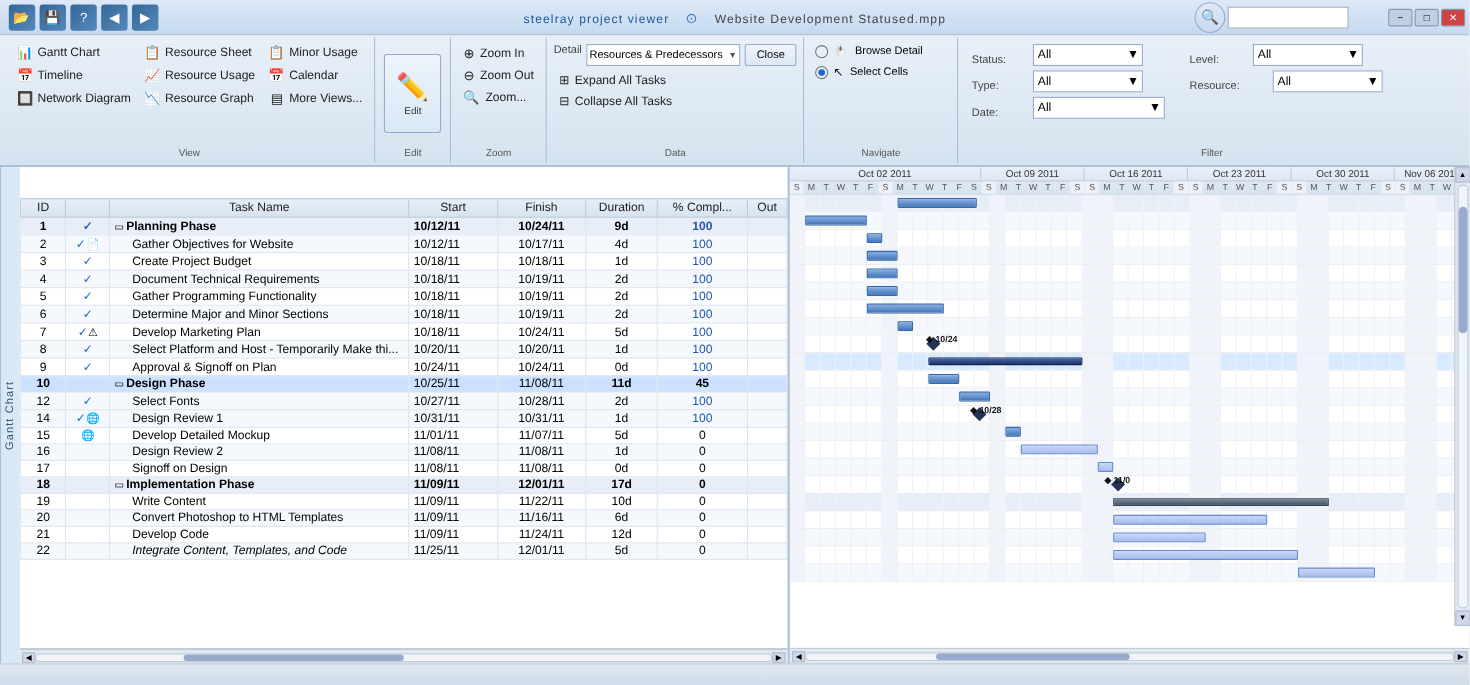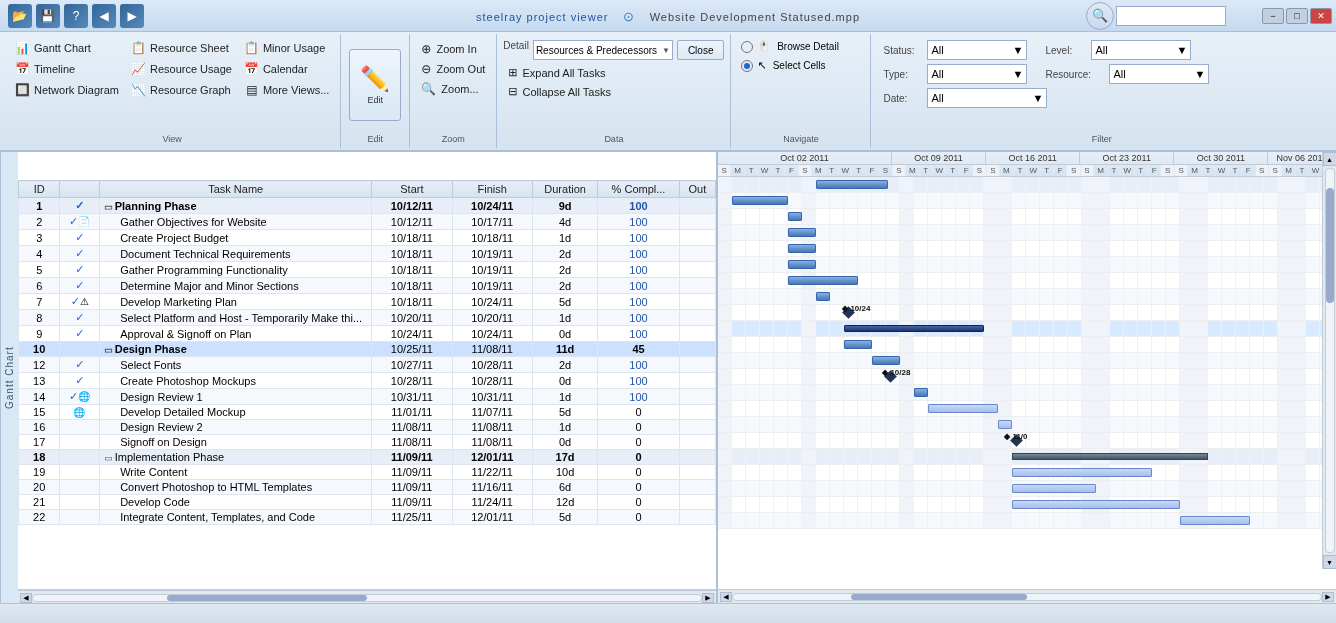--- a/index.html
+++ b/index.html
@@ -167,22 +167,22 @@
     }
     
     .filter-section {
       display: flex;
       flex-direction: column;
       gap: 2px;
       padding: 4px 6px 14px 6px;
     }
     .filter-row {
       display: flex;
-      align-items: center;
-      gap: 4px;
+      align-items: flex-end;
+      gap: 16px;
     }
     .filter-label {
       font-size: 10px;
       color: #444;
       width: 40px;
     }
     .filter-combo {
       height: 20px;
       border: 1px solid #99aacc;
       background: white;
@@ -259,21 +259,21 @@
       font-weight: bold;
     }
     .row-normal { background: white; }
     .row-alt { background: #f5f8fc; }
     .row-selected { background: #cce0ff; }
 
     
     .col-id { width: 32px; text-align: center; }
     .col-ind { width: 28px; text-align: center; }
     .col-name { width: 210px; max-width: 210px; }
-    .col-start { width: 62px; text-align: center; }
+    .col-start { width: 62px; }
     .col-finish { width: 62px; text-align: center; }
     .col-dur { width: 36px; text-align: center; }
     .col-comp { width: 52px; text-align: center; }
     .col-out { width: 28px; text-align: center; }
 
     
     #gantt-area {
       width: 620px;
       display: flex;
       flex-direction: column;
@@ -737,30 +737,20 @@
             <tr class="row-alt">
               <td class="col-id">12</td>
               <td class="col-ind"><span style="color:#2266cc;font-size:11px;">✓</span></td>
               <td class="col-name" style="padding-left: 20px; max-width: 210px; overflow: hidden; text-overflow: ellipsis;">Select Fonts</td>
               <td class="col-start">10/27/11</td>
               <td class="col-finish">10/28/11</td>
               <td class="col-dur">2d</td>
               <td class="col-comp" style="color: rgb(34, 85, 170);">100</td>
               <td class="col-out"></td>
             </tr>
-            <tr class="row-normal">
-              <td class="col-id">13</td>
-              <td class="col-ind"><span style="color:#2266cc;font-size:11px;">✓</span></td>
-              <td class="col-name" style="padding-left: 20px; max-width: 210px; overflow: hidden; text-overflow: ellipsis;">Create Photoshop Mockups</td>
-              <td class="col-start">10/28/11</td>
-              <td class="col-finish">10/28/11</td>
-              <td class="col-dur">0d</td>
-              <td class="col-comp" style="color: rgb(34, 85, 170);">100</td>
-              <td class="col-out"></td>
-            </tr>
             <tr class="row-alt">
               <td class="col-id">14</td>
               <td class="col-ind"><span style="color:#2266cc;font-size:11px;">✓</span><span style="font-size:10px;">🌐</span></td>
               <td class="col-name" style="padding-left: 20px; max-width: 210px; overflow: hidden; text-overflow: ellipsis;">Design Review 1</td>
               <td class="col-start">10/31/11</td>
               <td class="col-finish">10/31/11</td>
               <td class="col-dur">1d</td>
               <td class="col-comp" style="color: rgb(34, 85, 170);">100</td>
               <td class="col-out"></td>
             </tr>
@@ -790,21 +780,21 @@
               <td class="col-name" style="padding-left: 20px; max-width: 210px; overflow: hidden; text-overflow: ellipsis;">Signoff on Design</td>
               <td class="col-start">11/08/11</td>
               <td class="col-finish">11/08/11</td>
               <td class="col-dur">0d</td>
               <td class="col-comp">0</td>
               <td class="col-out"></td>
             </tr>
             <tr class="row-phase">
               <td class="col-id" style="font-weight: bold;">18</td>
               <td class="col-ind"></td>
-              <td class="col-name" style="font-weight: normal; max-width: 210px; overflow: hidden; text-overflow: ellipsis;"><span style="color:#555;font-size:9px;margin-right:2px;">▭</span>Implementation Phase</td>
+              <td class="col-name" style="font-weight: bold; max-width: 210px; overflow: hidden; text-overflow: ellipsis;"><span style="color:#555;font-size:9px;margin-right:2px;">▭</span>Implementation Phase</td>
               <td class="col-start">11/09/11</td>
               <td class="col-finish">12/01/11</td>
               <td class="col-dur" style="font-weight: bold;">17d</td>
               <td class="col-comp" style="font-weight: bold;">0</td>
               <td class="col-out"></td>
             </tr>
             <tr class="row-normal">
               <td class="col-id">19</td>
               <td class="col-ind"></td>
               <td class="col-name" style="padding-left: 20px; max-width: 210px; overflow: hidden; text-overflow: ellipsis;">Write Content</td>
@@ -830,21 +820,21 @@
               <td class="col-name" style="padding-left: 20px; max-width: 210px; overflow: hidden; text-overflow: ellipsis;">Develop Code</td>
               <td class="col-start">11/09/11</td>
               <td class="col-finish">11/24/11</td>
               <td class="col-dur">12d</td>
               <td class="col-comp">0</td>
               <td class="col-out"></td>
             </tr>
             <tr class="row-alt">
               <td class="col-id">22</td>
               <td class="col-ind"></td>
-              <td class="col-name" style="padding-left: 20px; max-width: 210px; overflow: hidden; text-overflow: ellipsis;">Integrate Content, Templates, and Code</td>
+              <td class="col-name" style="padding-left: 20px; max-width: 210px; overflow: hidden; text-overflow: ellipsis; font-style: italic;">Integrate Content, Templates, and Code</td>
               <td class="col-start">11/25/11</td>
               <td class="col-finish">12/01/11</td>
               <td class="col-dur">5d</td>
               <td class="col-comp">0</td>
               <td class="col-out"></td>
             </tr>
           </tbody>
       </table>
     </div>
     <div class="grid-scroll">

